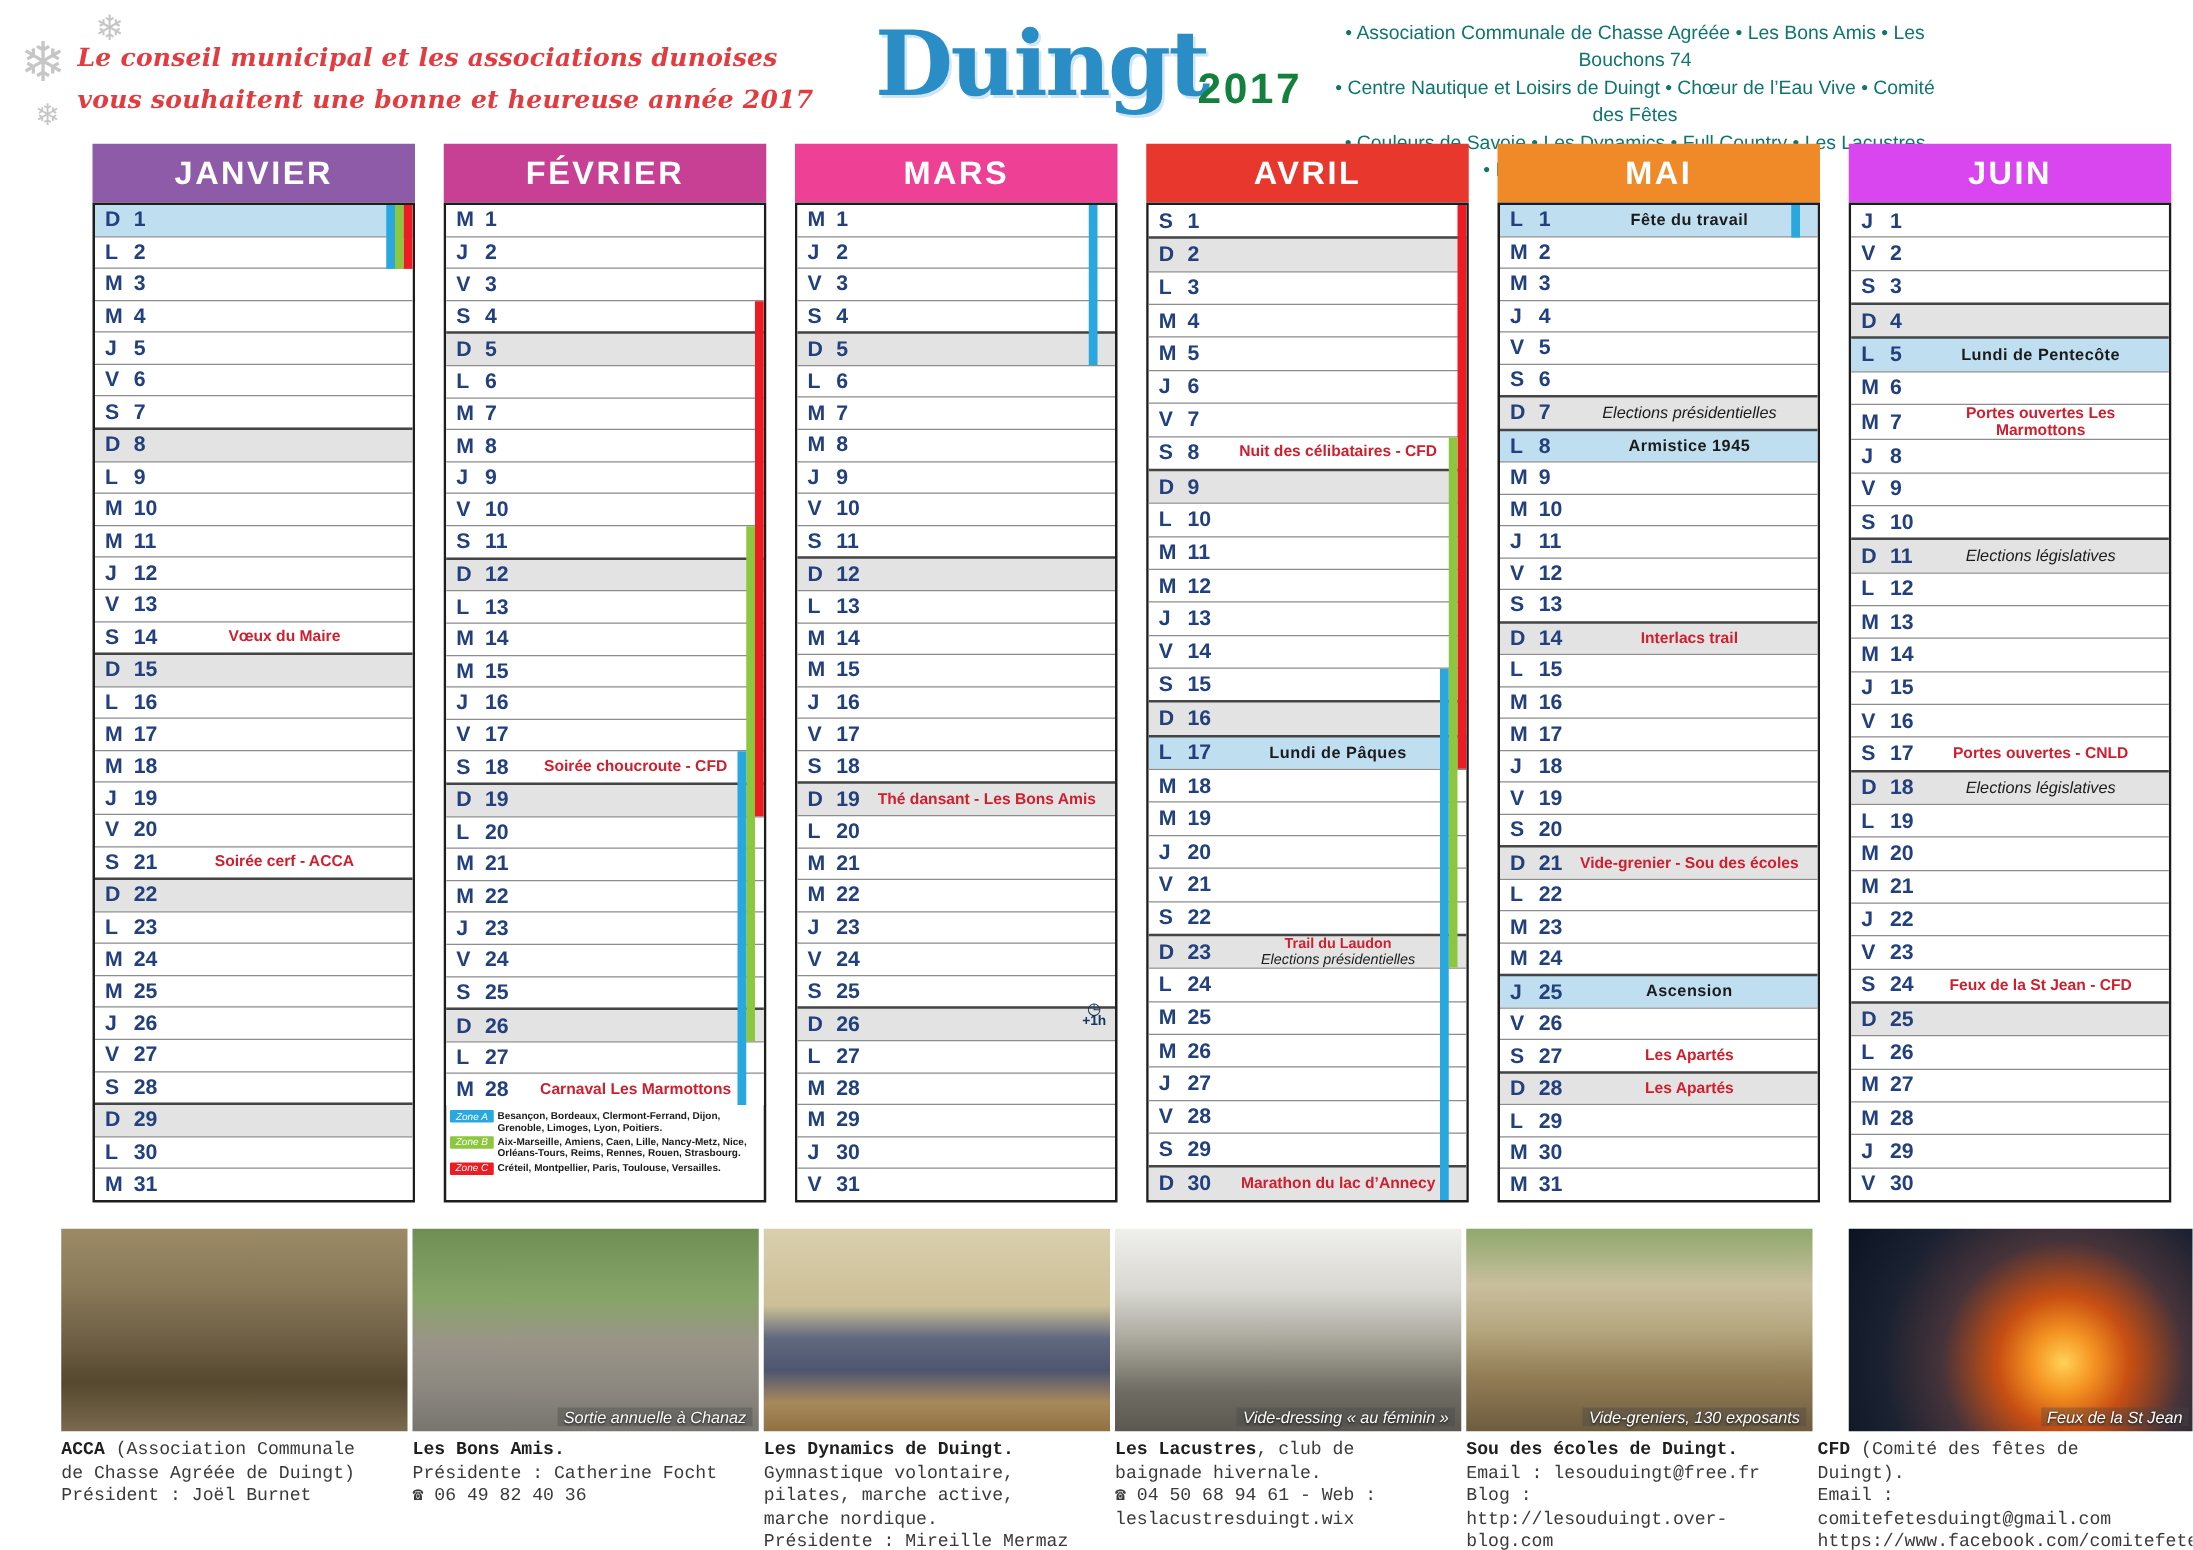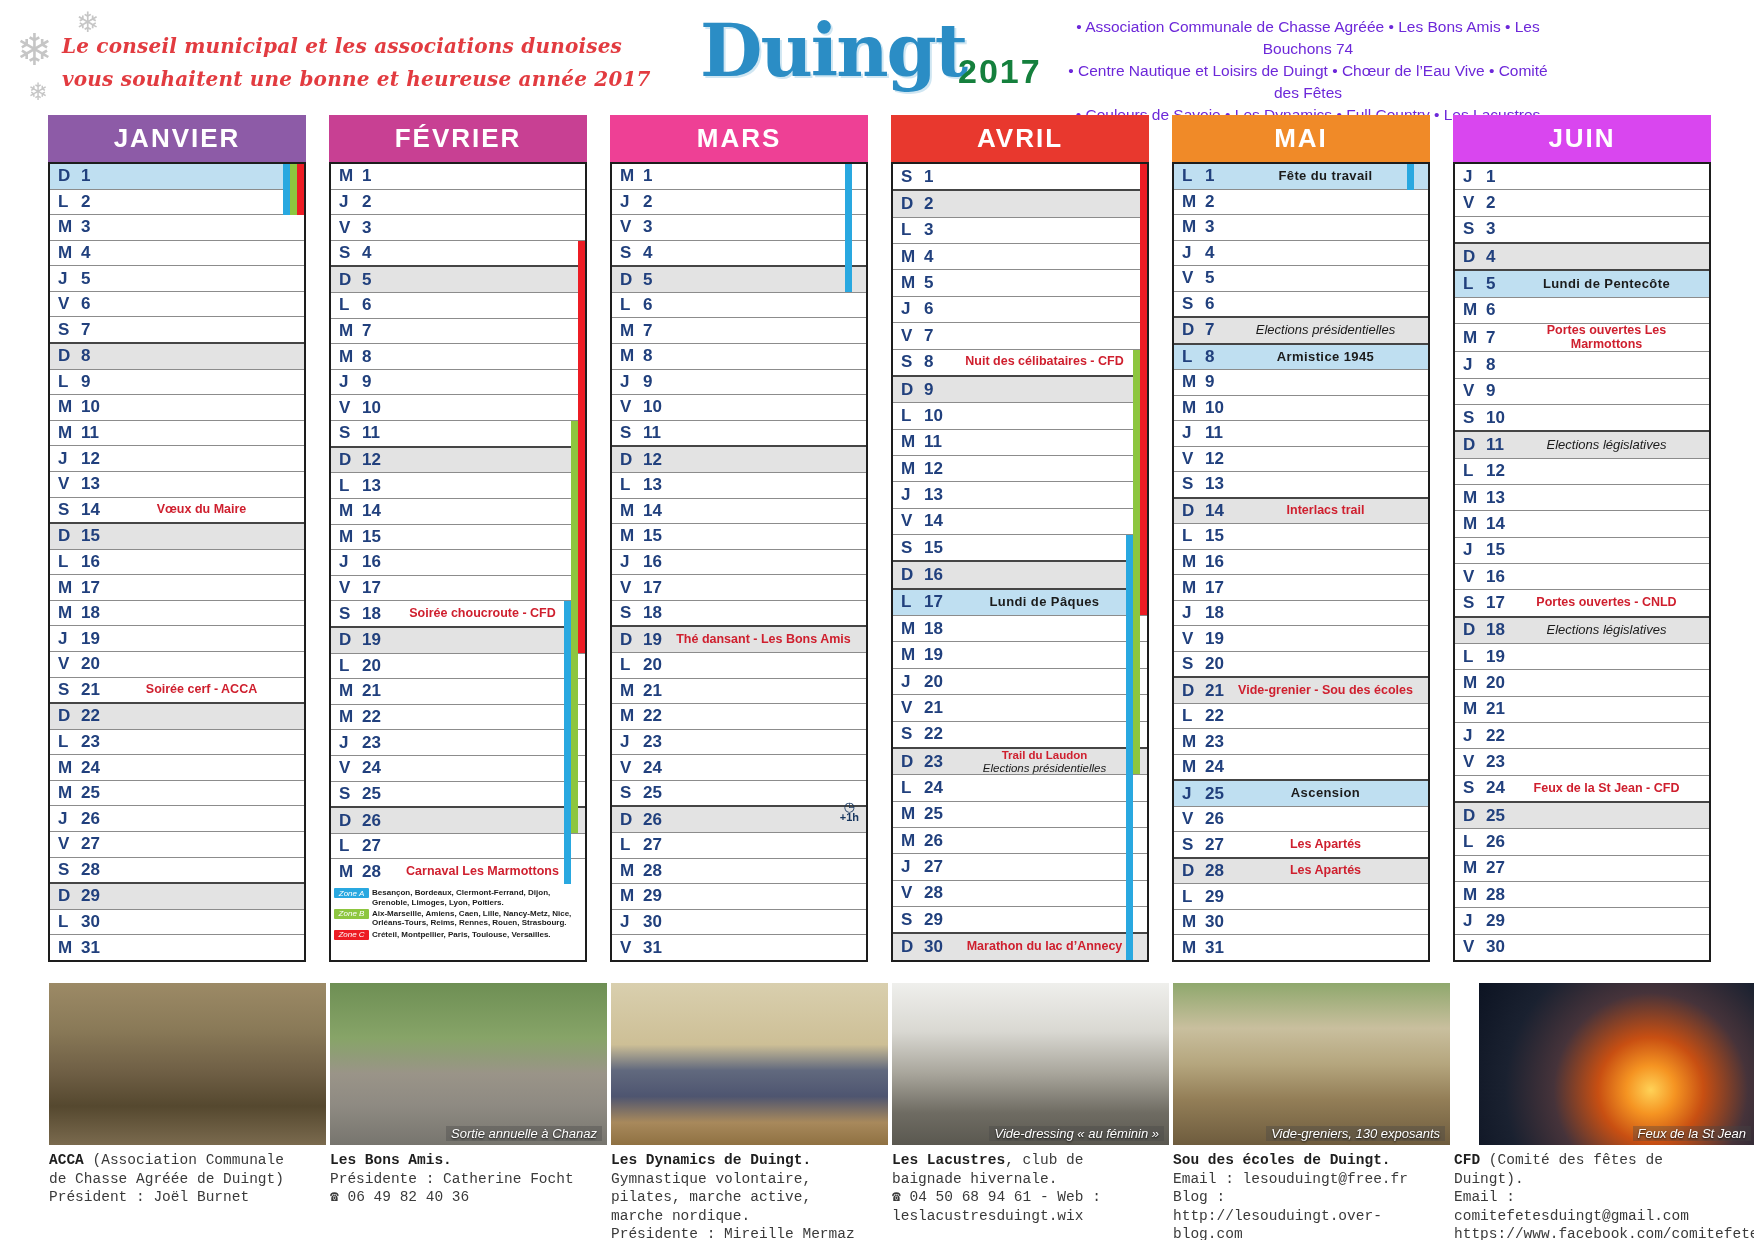--- a/index.html
+++ b/index.html
@@ -20,24 +20,24 @@
     font-family: "DejaVu Serif", serif; font-weight: bold;
     font-size: 72px; letter-spacing: -2px;
     text-shadow: 2px 2px 0 rgba(43,141,197,.22);
   }
   .logo-year {
     position: absolute; left: 958px; top: 52px;
     font-size: 34px; font-weight: bold; letter-spacing: 2px;
   }
   .associations {
     position: absolute; left: 1068px; top: 16px; width: 480px;
-    text-align: center; font-size: 15.5px; color: #6d28d9; line-height: 1.42;
+    text-align: center; font-size: 15.5px; color: #0f766e; line-height: 1.42;
   }
   
-  .month-col { position: absolute; top: 115px; width: 258px; }
+  .month-col { position: absolute; top: 115px; width: 258px; margin-left: 26px; }
   .month-header {
     height: 47px; display: flex; align-items: center; justify-content: center;
     color: #fff; font-weight: bold; font-size: 26px; letter-spacing: 2px;
   }
   .days {
     position: relative; height: 800px; width: 100%;
     border: 2px solid #1d1d1d; background: #fff;
     display: flex; flex-direction: column;
   }
   .day {

